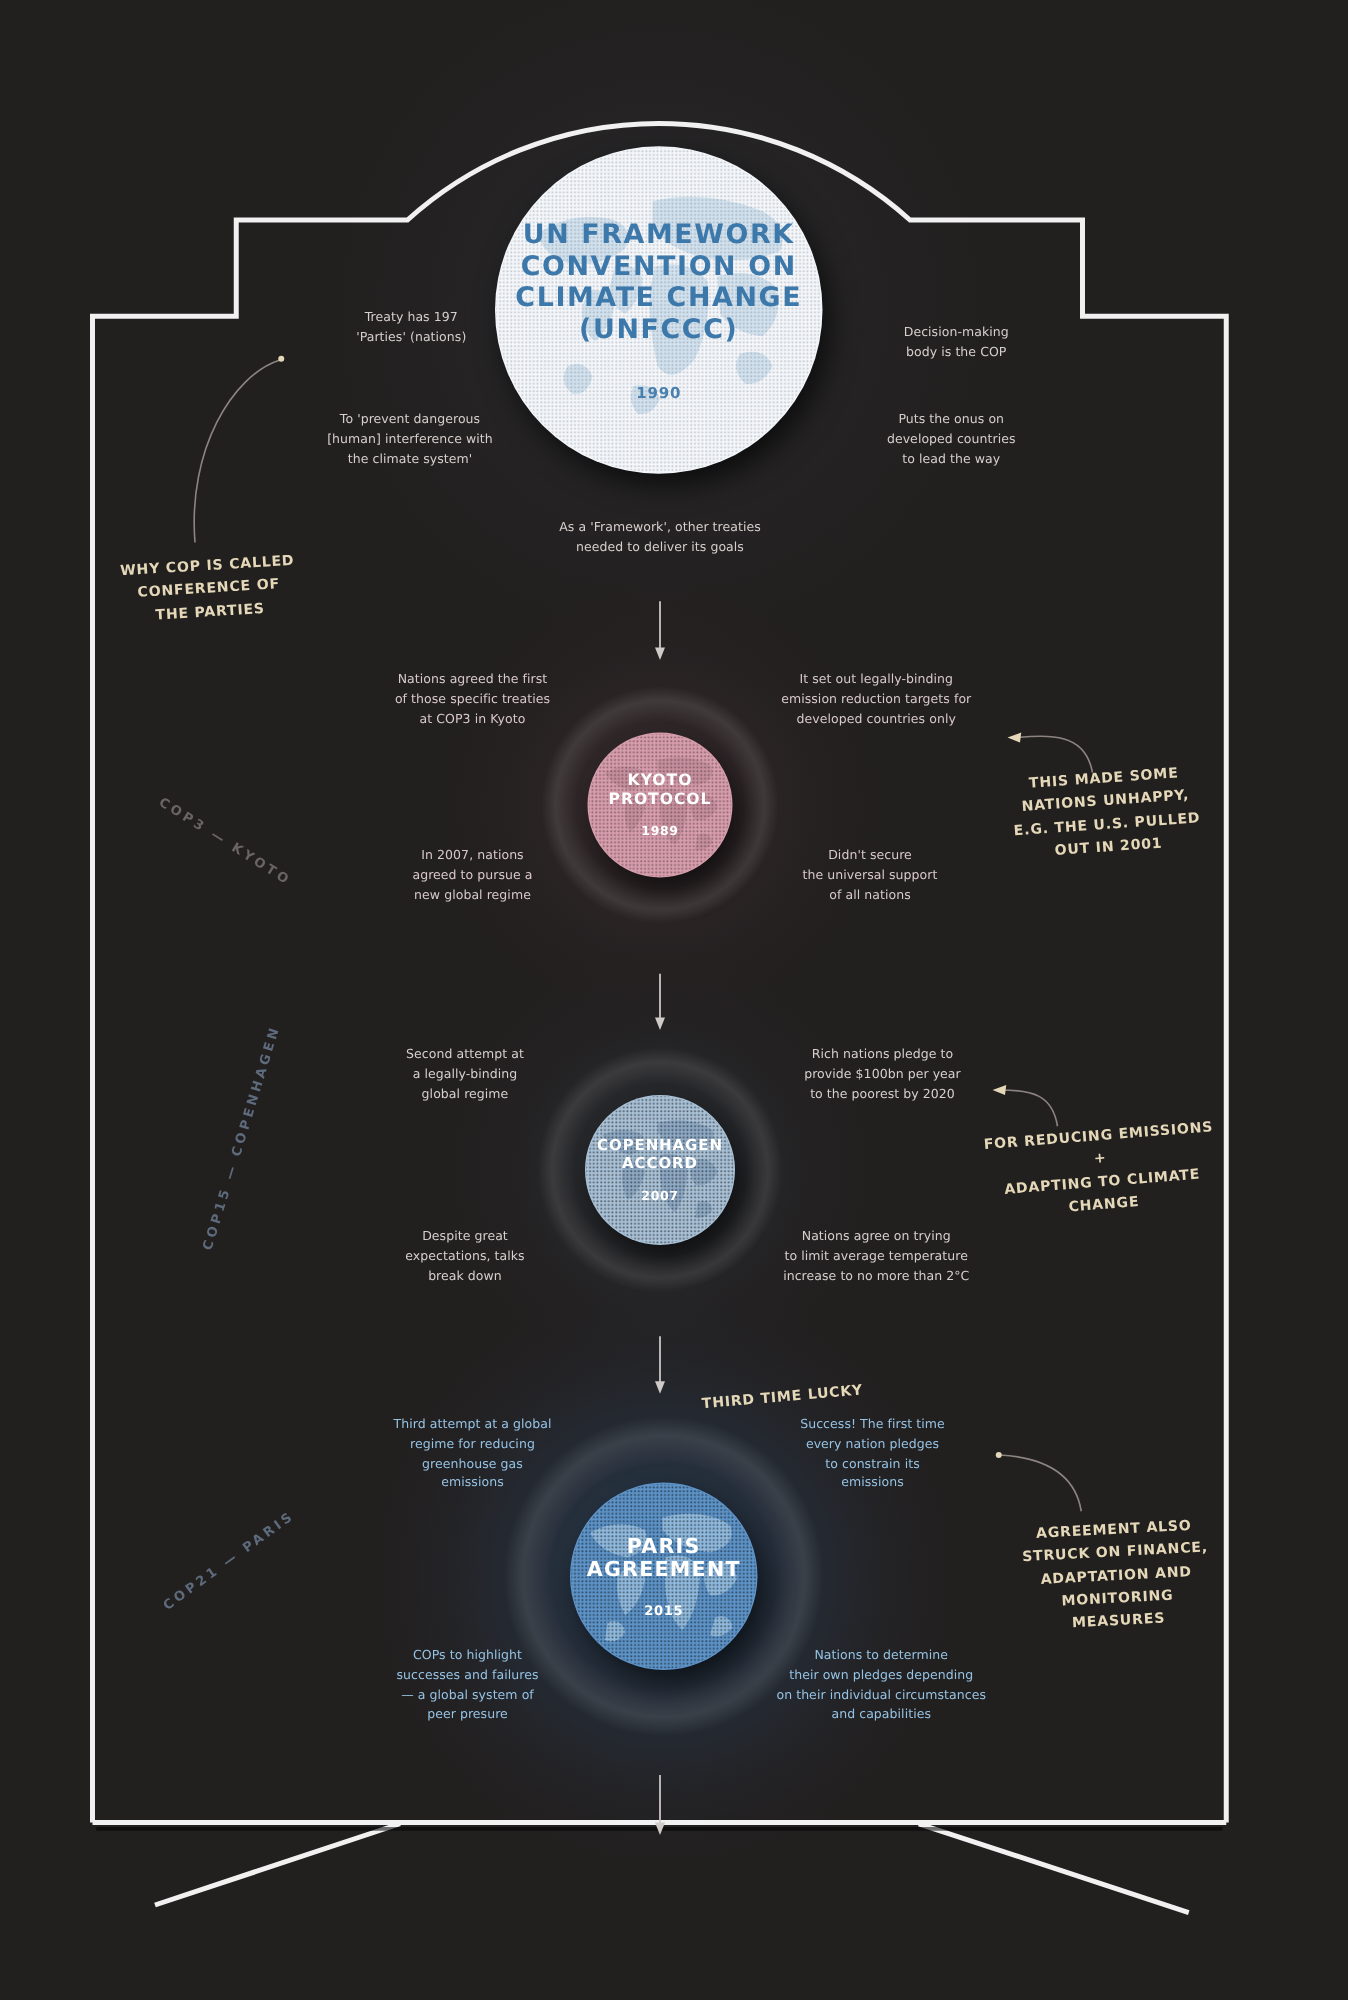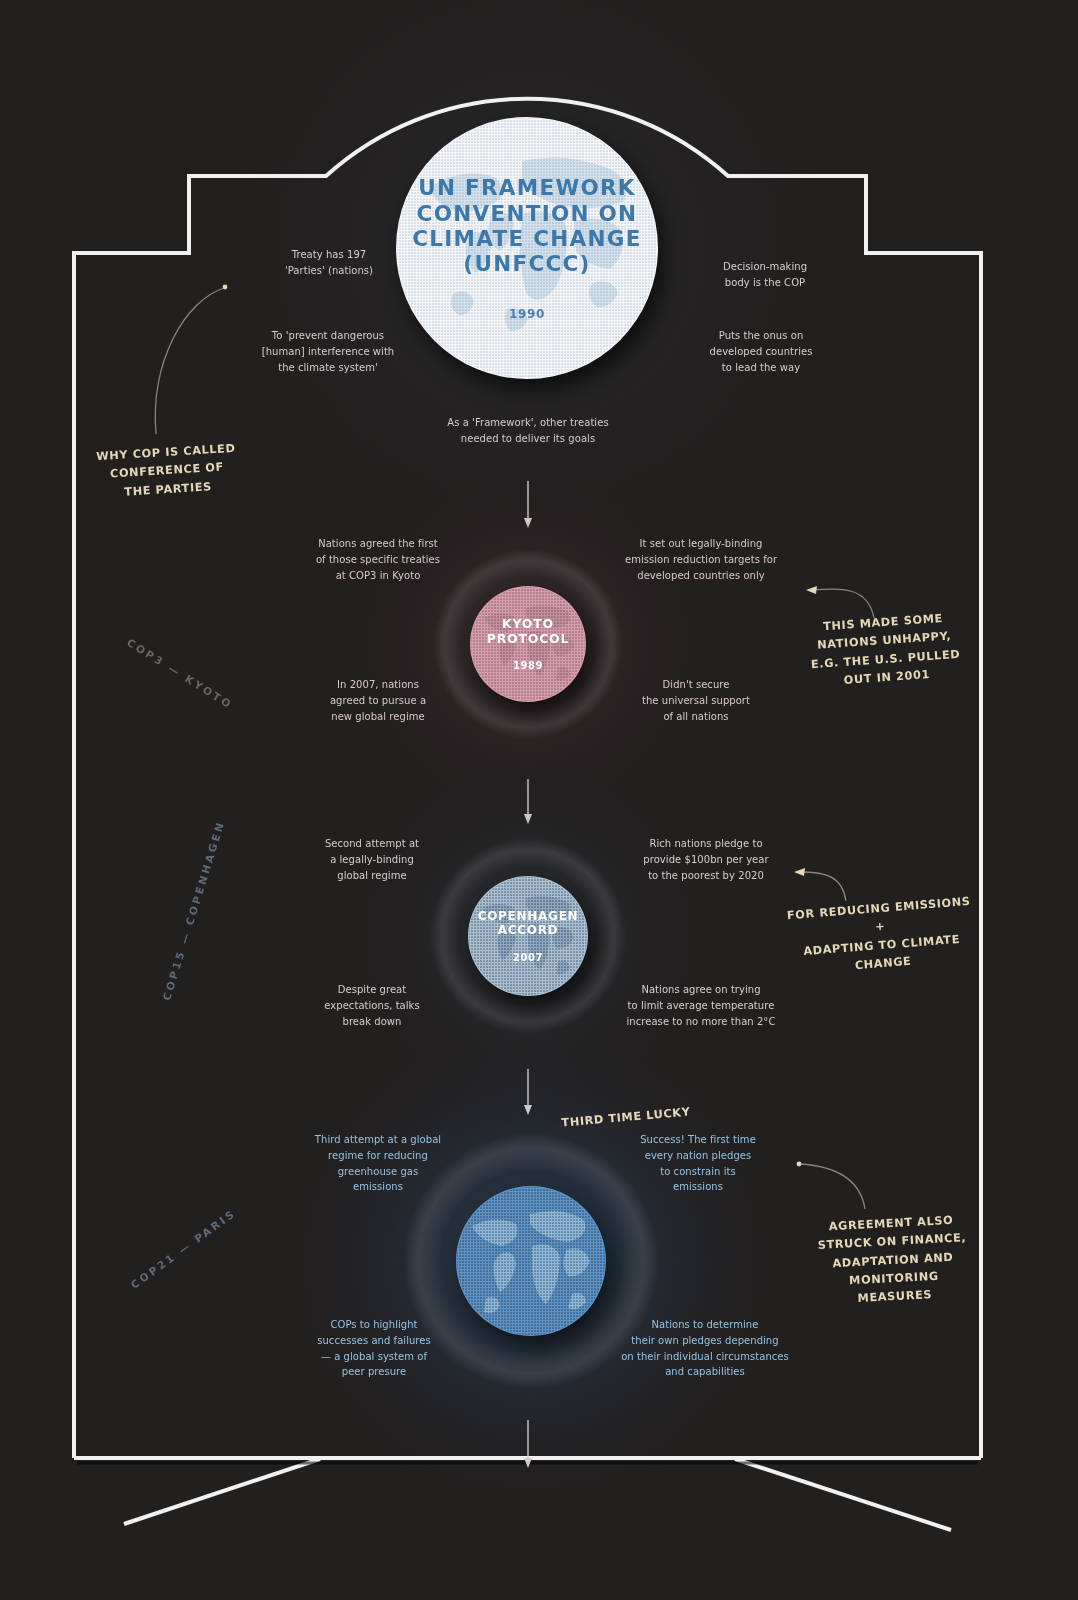--- a/index.html
+++ b/index.html
@@ -298,20 +298,27 @@
         <path d="M16 40 Q40 28 60 38 Q66 54 46 60 Q24 56 16 40 Z"></path>
         <path d="M44 68 Q58 62 60 78 Q56 98 44 106 Q36 92 38 76 Z"></path>
         <path d="M74 28 Q106 20 128 34 Q134 50 112 56 Q84 52 74 38 Z"></path>
         <path d="M76 60 Q96 54 104 70 Q104 100 90 118 Q78 108 76 82 Z"></path>
         <path d="M110 64 Q128 58 134 76 Q126 92 112 90 Q104 78 110 66 Z"></path>
         <path d="M116 108 Q128 104 130 116 Q122 126 112 122 Z"></path>
         <path d="M30 112 Q42 108 44 120 Q38 130 28 126 Z"></path>
       </g>
       <circle cx="75" cy="75" r="74" fill="url(#landdots)" color="#8bb6da" opacity="0.5"></circle>
     </svg>
+    <div class="node-inner">
+      <div class="node-title">
+        <div>PARIS</div>
+        <div>AGREEMENT</div>
+      </div>
+      <div class="node-year">2015</div>
+    </div>
   </div>
 
   <div class="blurb" style="left:224px; top:247px; width:210px;">Treaty has 197<br>'Parties' (nations)</div>
 
   <div class="blurb" style="left:222px; top:328px; width:212px;">To 'prevent dangerous<br>[human] interference with<br>the climate system'</div>
 
   <div class="blurb" style="left:660px; top:247px; width:210px;margin-top:12px;">Decision-making<br>body is the COP</div>
 
   <div class="blurb" style="left:655px; top:328px; width:212px;">Puts the onus on<br>developed countries<br>to lead the way</div>
 

